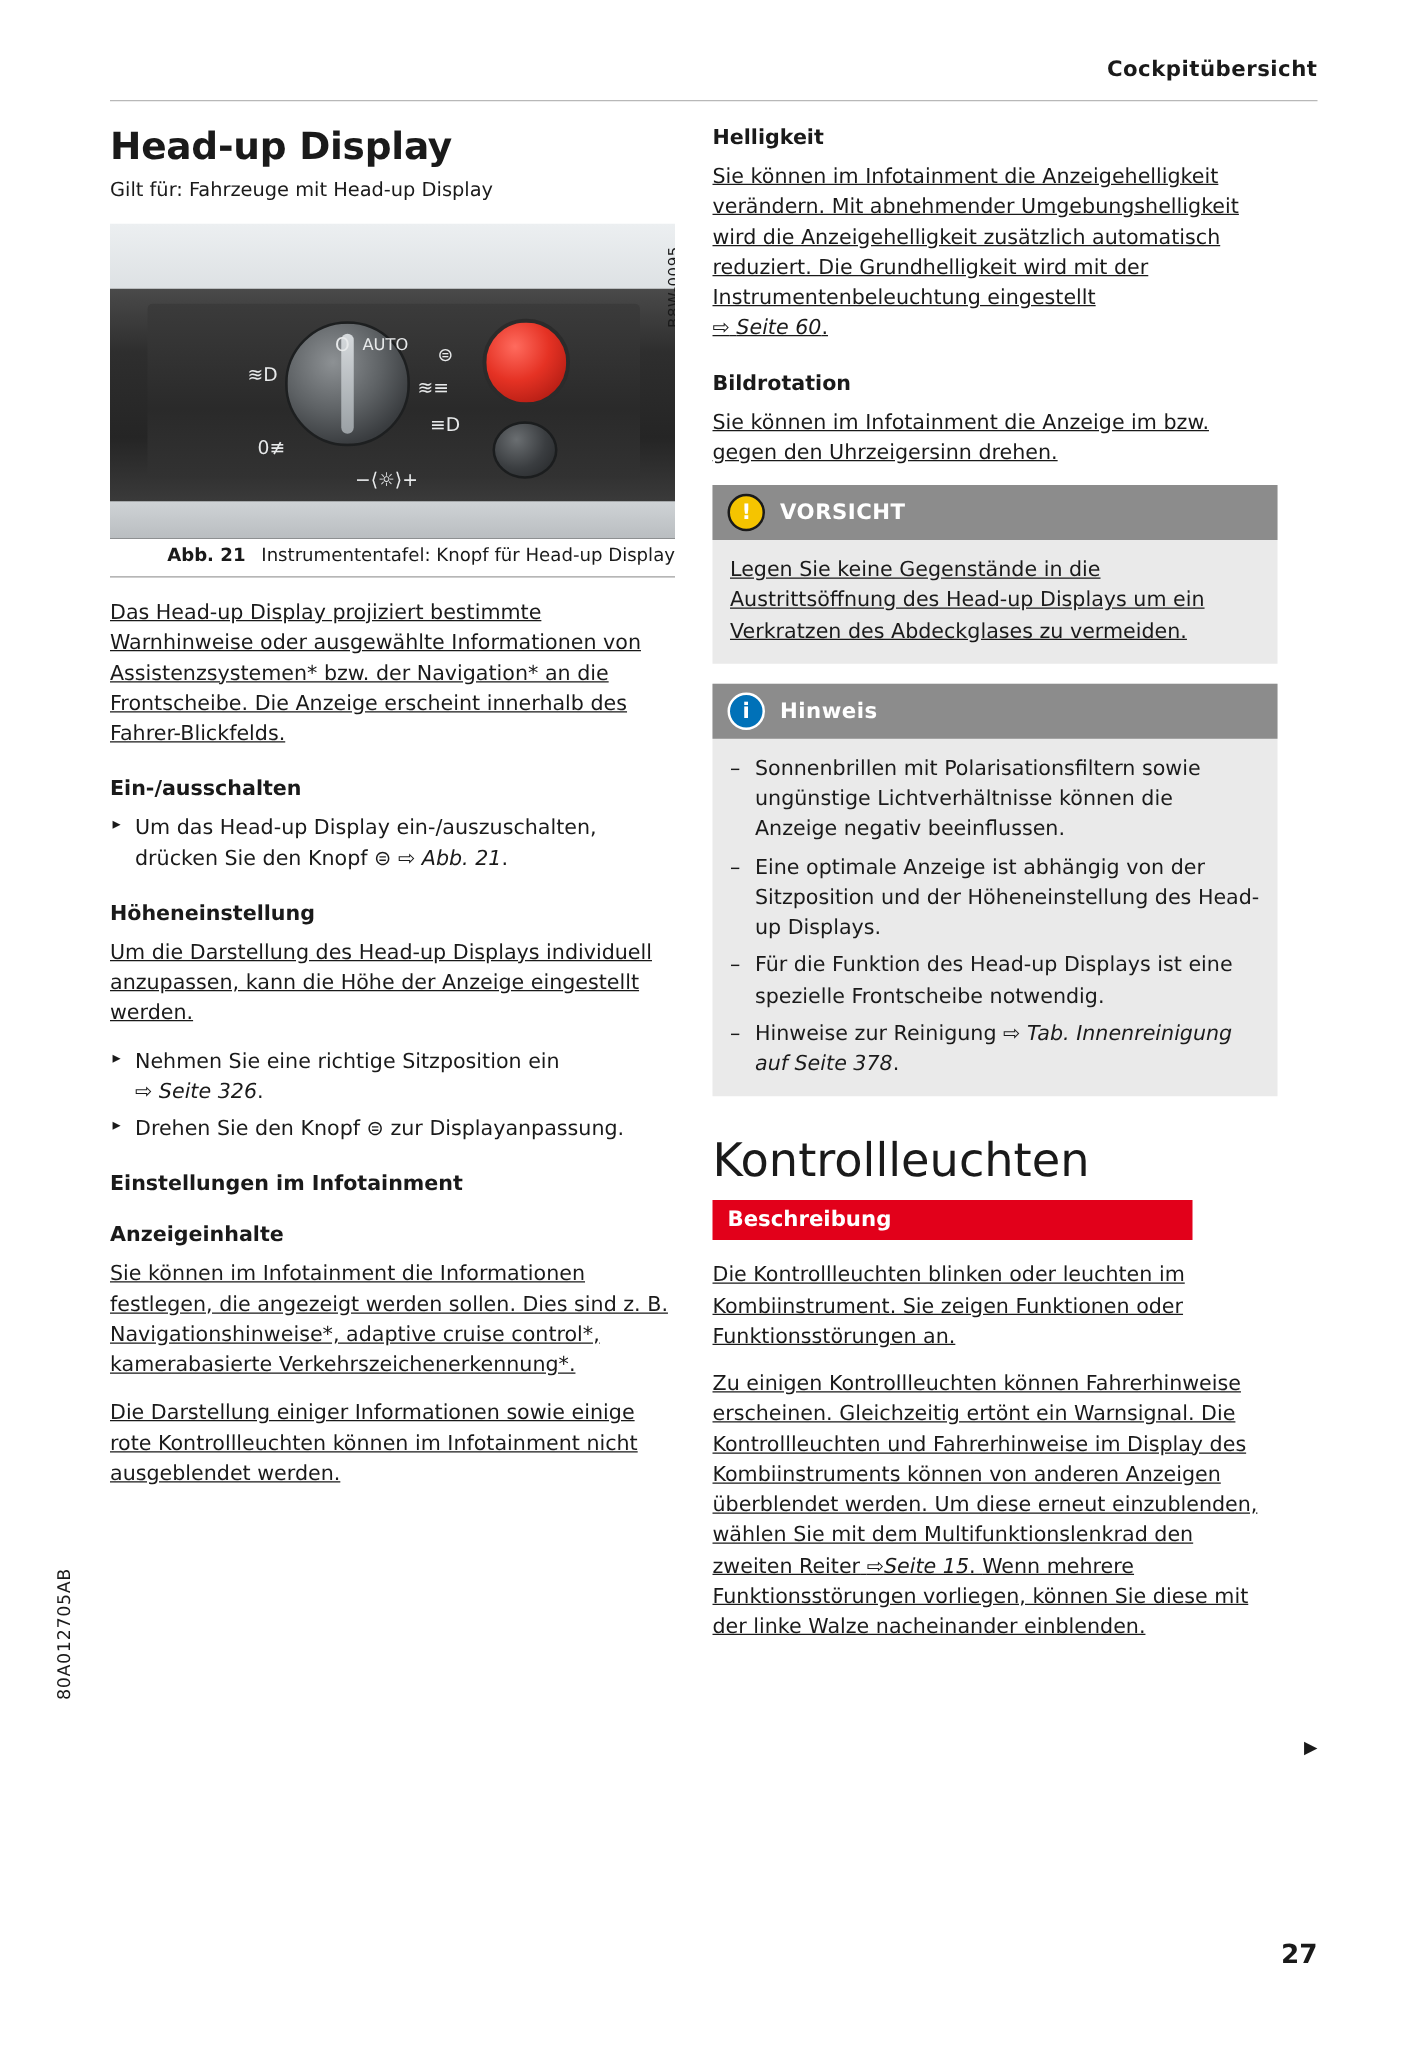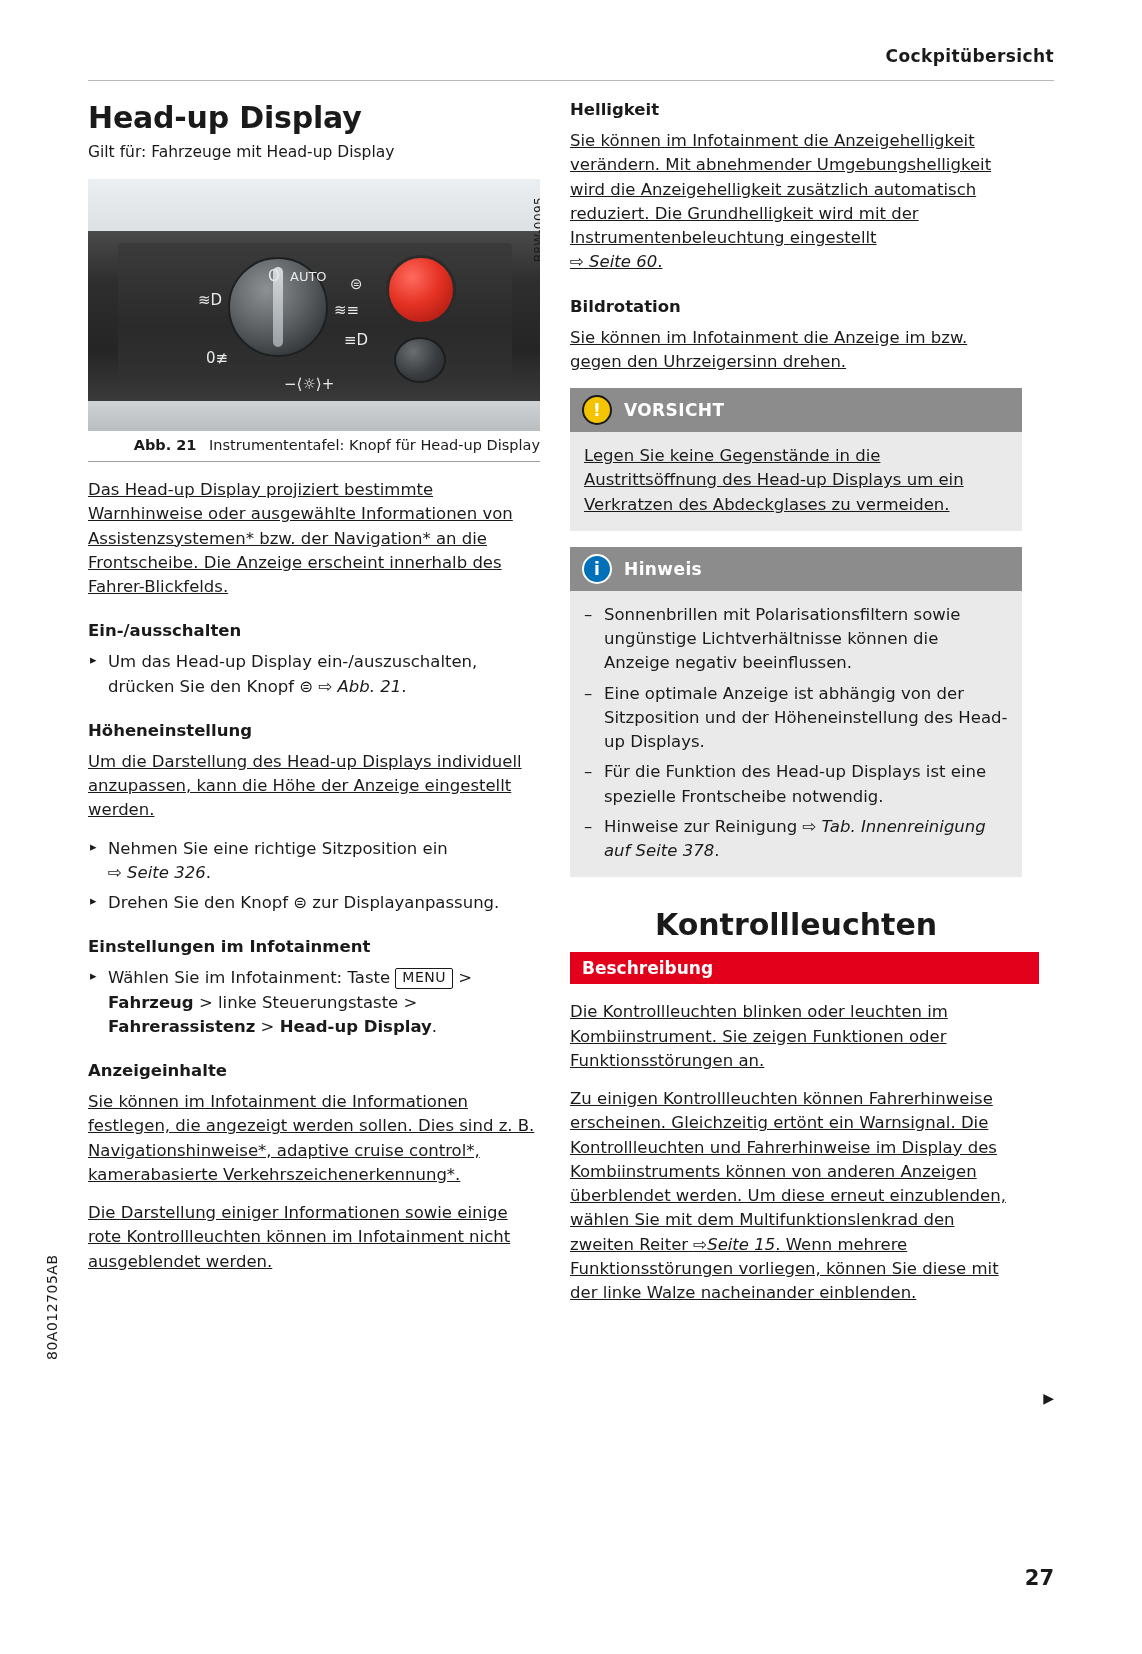--- a/index.html
+++ b/index.html
@@ -47,21 +47,21 @@
     transform-origin: left top;
     font-size: 14px;
     letter-spacing: 0.5px;
     white-space: nowrap;
     color: #1a1a1a;
   }
   
   .page-number {
     position: absolute;
     right: 88px;
-    bottom: 64px;
+    bottom: 79px;
     font-size: 21px;
     font-weight: bold;
   }
   .next-arrow {
     position: absolute;
     right: 88px;
     top: 1390px;
     font-size: 14px;
     color: #1a1a1a;
   }
@@ -283,34 +283,33 @@
     font-size: 17px;
     letter-spacing: 0.4px;
   }
   .notice-body {
     padding: 12px 14px 14px 14px;
   }
   .notice-body p { margin: 0; }
   .notice-body .dashes li:last-child { margin-bottom: 0; }
 
   .redbar {
-    width: 469px;
+    width: 384px;
     background: #e2001a;
     color: #ffffff;
     font-weight: bold;
     font-size: 17px;
     padding: 6px 12px;
     box-sizing: border-box;
     margin: 10px 0 16px 0;
   }
   h2.big {
-    font-size: 30px;
-    font-weight: bold;
+    font-size: 37px;
+    font-weight: normal;
     margin: 30px 0 10px 0;
-    text-align: center;
   }
   .sym {
     font-family: "DejaVu Sans", sans-serif;
   }
 </style>
 </head>
 <body>
 
 <div class="page">
 
@@ -372,30 +371,20 @@
         <em class="ref">Seite 326</em>.
       </li>
       <li>
         <span>Drehen Sie den Knopf</span>
         <span class="sym"> ⊜ </span>
         <span>zur Displayanpassung.</span>
       </li>
     </ul>
 
     <h3 class="sub">Einstellungen im Infotainment</h3>
-    <ul class="bullets">
-      <li>
-        <span>Wählen Sie im Infotainment: Taste</span>
-        <span class="menu-key">MENU</span> &gt;
-        <b>Fahrzeug</b> &gt;
-        <span>linke Steuerungstaste</span> &gt;
-        <b>Fahrerassistenz</b> &gt;
-        <b>Head-up Display</b>.
-      </li>
-    </ul>
 
     <h3 class="sub">Anzeigeinhalte</h3>
     <p>Sie können im Infotainment die Informationen festlegen, die angezeigt werden sollen. Dies sind z. B. Navigationshinweise*, adaptive cruise control*, kamerabasierte Verkehrszeichenerkennung*.</p>
     <p>Die Darstellung einiger Informationen sowie einige rote Kontrollleuchten können im Infotainment nicht ausgeblendet werden.</p>
   </div>
 
   <div class="col col-right">
 
     <h3 class="sub" style="margin-top:0;">Helligkeit</h3>
     <p>

